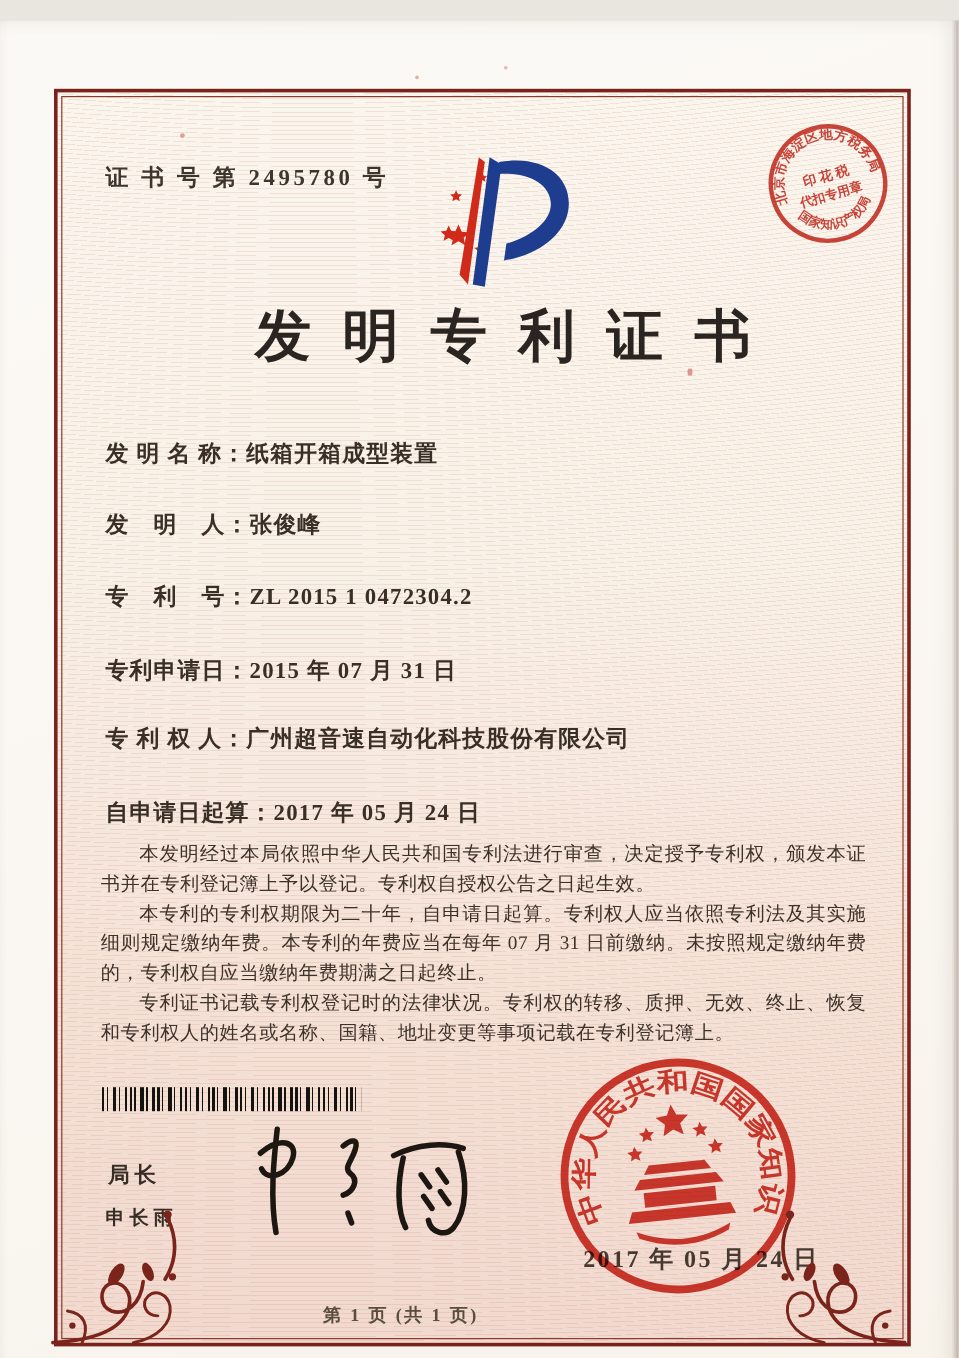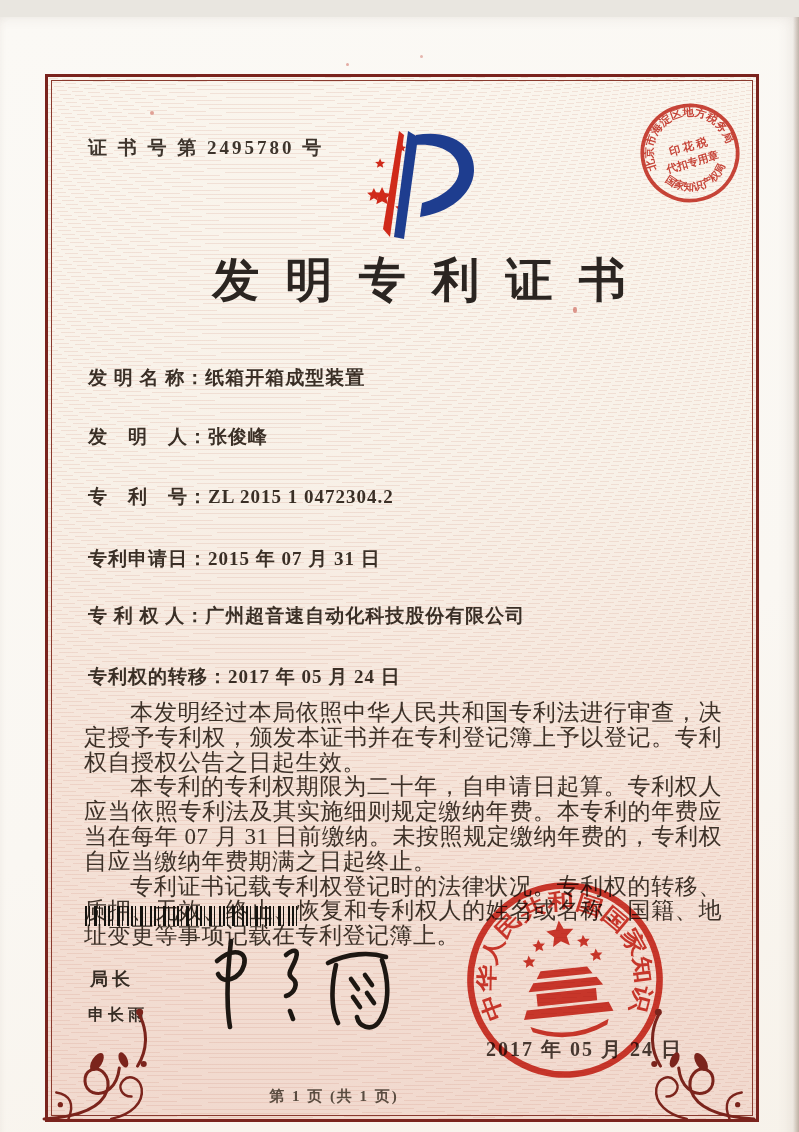--- a/index.html
+++ b/index.html
@@ -23,21 +23,21 @@
   }
   .frame-inner{position:absolute; inset:3px; border:1px solid #8a3a2e; pointer-events:none;}
   .cert-number{position:absolute; left:88px; top:118px; font-size:19px; letter-spacing:3px;
     color:#3e352d; font-weight:600;}
   .cert-title{position:absolute; left:45px; top:232px; width:748px; text-align:center;
     font-size:47px; font-weight:700; color:#2b2521; letter-spacing:0.56em; text-indent:0.56em;}
   .logo{position:absolute; left:328px; top:108px;}
   .field-row{position:absolute; left:88px; font-size:19px; color:#3a2f26; white-space:nowrap;}
   .field-row .lbl{letter-spacing:1px; font-weight:600;}
   .field-row .val{font-weight:600; letter-spacing:1px;}
-  .body-text{position:absolute; left:84px; top:684px; width:638px; font-size:23px;
+  .body-text{position:absolute; left:84px; top:684px; width:638px; font-size:16px;
     line-height:24.8px; color:#3d3128; text-align:justify; letter-spacing:0.5px; font-weight:500;}
   .body-text p{text-indent:2em; margin:0;}
   .barcode{position:absolute; left:85px; top:889px; width:216px; height:20px;
     background:repeating-linear-gradient(90deg,
       #15130f 0 2px, transparent 2px 4px,
       #15130f 4px 5px, transparent 5px 9px,
       #15130f 9px 12px, transparent 12px 14px,
       #15130f 14px 15px, transparent 15px 19px,
       #15130f 19px 21px, transparent 21px 23px);}
   .sig-title{position:absolute; left:90px; top:950px; font-size:18px; color:#372d25; letter-spacing:4px;
@@ -92,21 +92,21 @@
   <div class="field-row" style="top:467px">
     <span class="lbl">专　利　号：</span><span class="val">ZL 2015 1 0472304.2</span>
   </div>
   <div class="field-row" style="top:529px">
     <span class="lbl">专利申请日：</span><span class="val">2015 年 07 月 31 日</span>
   </div>
   <div class="field-row" style="top:586px">
     <span class="lbl">专 利 权 人：</span><span class="val">广州超音速自动化科技股份有限公司</span>
   </div>
   <div class="field-row" style="top:647px">
-    <span class="lbl">专利权的转移：</span><span class="val">2017 年 05 月 24 日</span>
+    <span class="lbl">自申请日起算：</span><span class="val">2017 年 05 月 24 日</span>
   </div>
 
   <div class="body-text">
     <p>本发明经过本局依照中华人民共和国专利法进行审查，决定授予专利权，颁发本证书并在专利登记簿上予以登记。专利权自授权公告之日起生效。</p>
     <p>本专利的专利权期限为二十年，自申请日起算。专利权人应当依照专利法及其实施细则规定缴纳年费。本专利的年费应当在每年 07 月 31 日前缴纳。未按照规定缴纳年费的，专利权自应当缴纳年费期满之日起终止。</p>
     <p>专利证书记载专利权登记时的法律状况。专利权的转移、质押、无效、终止、恢复和专利权人的姓名或名称、国籍、地址变更等事项记载在专利登记簿上。</p>
   </div>
 
   <div class="barcode"></div>
 

